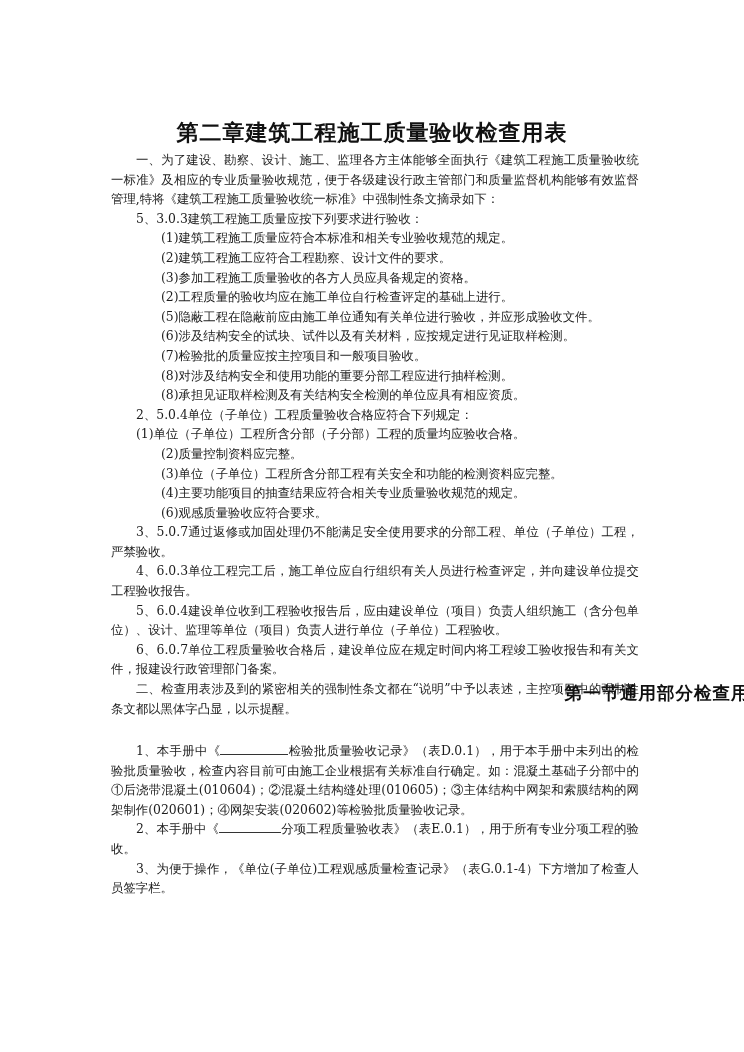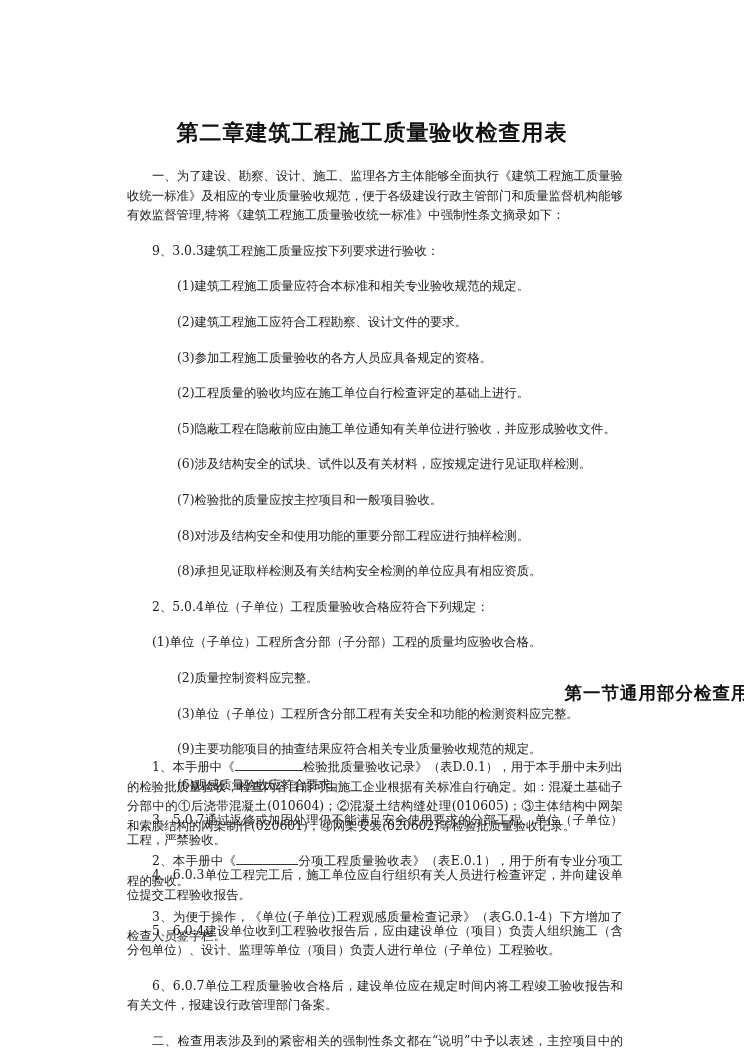--- a/index.html
+++ b/index.html
@@ -13,52 +13,52 @@
   .h2 {
     position: absolute; left: 0; width: 744px; top: 680px; text-align: right;
     font-family: "DejaVu Serif", "Liberation Serif", serif; font-size: 17.5px; font-weight: bold;
     letter-spacing: 1px; line-height: 26px; color: #111; padding-left: 24px;
   }
   .block {
     position: absolute; left: 111px; width: 528px;
     font-family: "DejaVu Serif", "Liberation Serif", serif; font-size: 12.4px;
     line-height: 19.6px; color: #1c1c1c; text-align: justify;
   }
-  .p { margin: 16px; padding: 0; }
+  .p { margin: 0; padding: 0; }
   .ind2 { text-indent: 25px; }
   .ind-sub { padding-left: 50px; }
   .ind-sub1 { padding-left: 25px; }
   .blank { display: inline-block; border-bottom: 1px solid #333; vertical-align: baseline; height: 10px; }
   .b1 { width: 68px; }
   .b2 { width: 62px; }
 </style>
 </head>
 <body>
 
 <div class="page">
 
   <div class="h1">第二章建筑工程施工质量验收检查用表</div>
 
   <div class="block" style="top:150px;">
     <p class="p ind2">一、为了建设、勘察、设计、施工、监理各方主体能够全面执行《建筑工程施工质量验收统一标准》及相应的专业质量验收规范，便于各级建设行政主管部门和质量监督机构能够有效监督管理,特将《建筑工程施工质量验收统一标准》中强制性条文摘录如下：</p>
-    <p class="p ind2">9、3.0.3建筑工程施工质量应按下列要求进行验收：</p>
+    <p class="p ind2">5、3.0.3建筑工程施工质量应按下列要求进行验收：</p>
     <p class="p ind-sub">(1)建筑工程施工质量应符合本标准和相关专业验收规范的规定。</p>
     <p class="p ind-sub">(2)建筑工程施工应符合工程勘察、设计文件的要求。</p>
     <p class="p ind-sub">(3)参加工程施工质量验收的各方人员应具备规定的资格。</p>
     <p class="p ind-sub">(2)工程质量的验收均应在施工单位自行检查评定的基础上进行。</p>
     <p class="p ind-sub">(5)隐蔽工程在隐蔽前应由施工单位通知有关单位进行验收，并应形成验收文件。</p>
     <p class="p ind-sub">(6)涉及结构安全的试块、试件以及有关材料，应按规定进行见证取样检测。</p>
     <p class="p ind-sub">(7)检验批的质量应按主控项目和一般项目验收。</p>
     <p class="p ind-sub">(8)对涉及结构安全和使用功能的重要分部工程应进行抽样检测。</p>
     <p class="p ind-sub">(8)承担见证取样检测及有关结构安全检测的单位应具有相应资质。</p>
     <p class="p ind2">2、5.0.4单位（子单位）工程质量验收合格应符合下列规定：</p>
     <p class="p ind-sub1">(1)单位（子单位）工程所含分部（子分部）工程的质量均应验收合格。</p>
     <p class="p ind-sub">(2)质量控制资料应完整。</p>
     <p class="p ind-sub">(3)单位（子单位）工程所含分部工程有关安全和功能的检测资料应完整。</p>
-    <p class="p ind-sub">(9)主要功能项目的抽查结果应符合相关专业质量验收规范的规定。</p>
+    <p class="p ind-sub">(4)主要功能项目的抽查结果应符合相关专业质量验收规范的规定。</p>
     <p class="p ind-sub">(6)观感质量验收应符合要求。</p>
     <p class="p ind2">3、5.0.7通过返修或加固处理仍不能满足安全使用要求的分部工程、单位（子单位）工程，严禁验收。</p>
     <p class="p ind2">4、6.0.3单位工程完工后，施工单位应自行组织有关人员进行检查评定，并向建设单位提交工程验收报告。</p>
     <p class="p ind2">5、6.0.4建设单位收到工程验收报告后，应由建设单位（项目）负责人组织施工（含分包单位）、设计、监理等单位（项目）负责人进行单位（子单位）工程验收。</p>
     <p class="p ind2">6、6.0.7单位工程质量验收合格后，建设单位应在规定时间内将工程竣工验收报告和有关文件，报建设行政管理部门备案。</p>
     <p class="p ind2">二、检查用表涉及到的紧密相关的强制性条文都在“说明”中予以表述，主控项目中的强制性条文都以黑体字凸显，以示提醒。</p>
   </div>
 
   <div class="h2">第一节通用部分检查用表</div>
 

